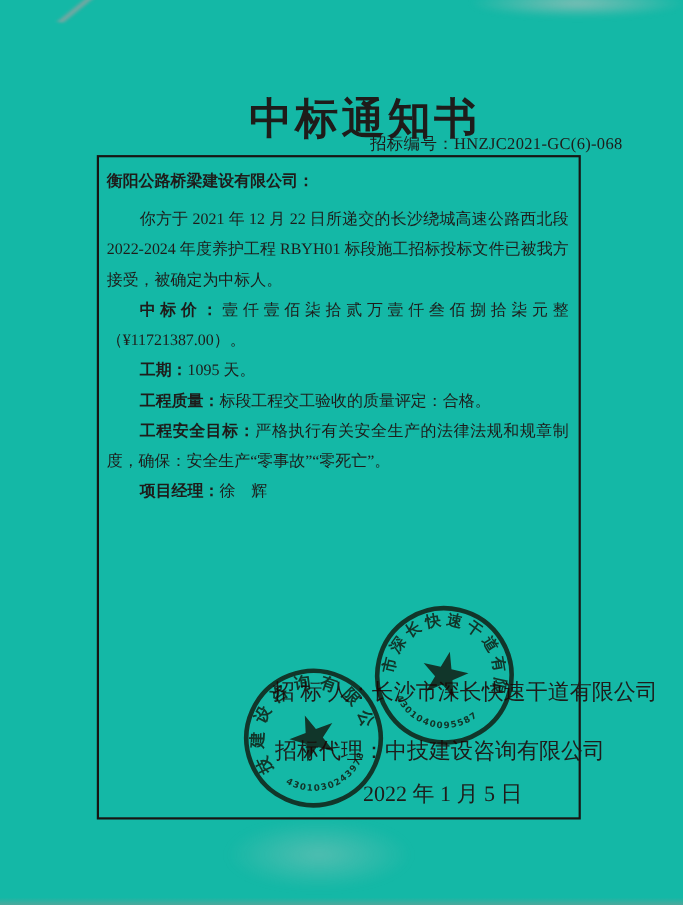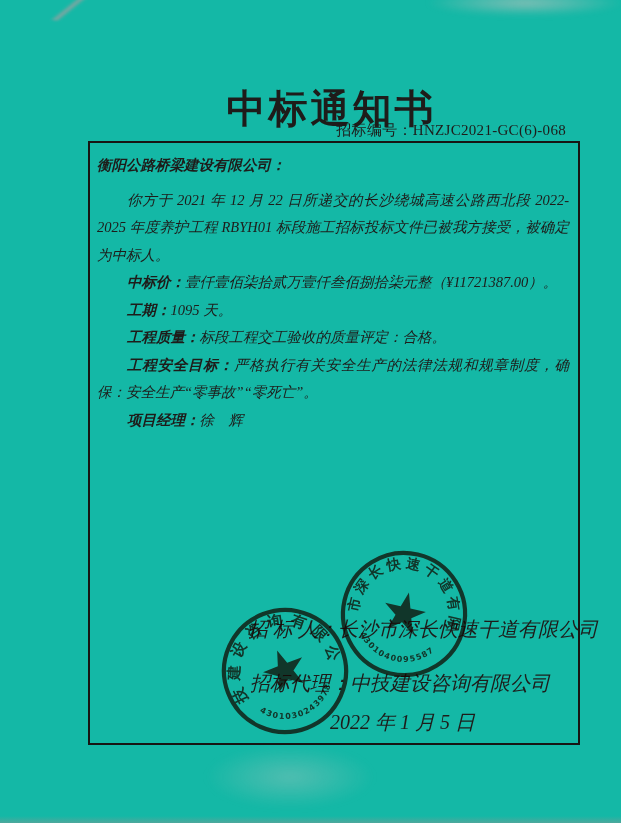--- a/index.html
+++ b/index.html
@@ -17,22 +17,22 @@
     background:radial-gradient(ellipse at center,rgba(236,196,196,.5),transparent 70%);filter:blur(3px);}
   .mark-bottom{position:absolute;left:205px;top:746px;width:170px;height:62px;
     background:radial-gradient(ellipse at center,rgba(242,205,205,.28),transparent 70%);filter:blur(5px);}
   .edge-bottom{position:absolute;left:0;top:816px;width:100%;height:7px;
     background:linear-gradient(to bottom,transparent,rgba(150,147,143,.45));}
 
   .title{position:absolute;top:63px;left:0;width:100%;text-align:center;
     font-size:39px;font-weight:700;letter-spacing:3px;line-height:1.05;}
   .ref{position:absolute;top:121px;right:97px;font-size:15px;letter-spacing:.3px;}
 
-  .doc-box{position:absolute;left:88px;top:141px;width:492px;height:604px;
-    box-sizing:border-box;border:2px solid #171513;padding:9px 9px 0 7px;font-style:italic;}
+  .doc-box{position:absolute;left:88px;top:141px;width:440px;height:604px;
+    box-sizing:border-box;border:2px solid #171513;padding:9px 9px 0 7px;}
   .doc-box p{margin:0;font-size:14.5px;line-height:27.5px;text-align:justify;}
   .recipient{font-weight:700;font-size:15px;}
   .indent{text-indent:30px;}
   .first{margin-top:7px !important;}
   .lbl{font-weight:700;}
 
   .sig{position:absolute;font-size:20px;white-space:nowrap;line-height:18px;}
   .sig-bidder{left:158px;top:477px;}
   .sig-agency{left:160px;top:531px;text-align:right;}
   .sig-date{left:240px;top:570px;}
@@ -56,21 +56,21 @@
   <div class="mark-bottom"></div>
   <div class="edge-bottom"></div>
 
   <h1 class="title">中标通知书</h1>
 
   <div class="ref">招标编号：HNZJC2021-GC(6)-068</div>
 
   <div class="doc-box">
     <p class="recipient">衡阳公路桥梁建设有限公司：</p>
 
-    <p class="indent first">你方于 2021 年 12 月 22 日所递交的长沙绕城高速公路西北段 2022-2025 年度养护工程 RBYH01 标段施工招标投标文件已被我方接受，被确定为中标人。</p>
+    <p class="indent first">你方于 2021 年 12 月 22 日所递交的长沙绕城高速公路西北段 2022-2024 年度养护工程 RBYH01 标段施工招标投标文件已被我方接受，被确定为中标人。</p>
 
     <p class="indent"><span class="lbl">中标价：</span><span>壹仟壹佰柒拾贰万壹仟叁佰捌拾柒元整（¥11721387.00）。</span></p>
 
     <p class="indent"><span class="lbl">工期：</span><span>1095 天。</span></p>
 
     <p class="indent"><span class="lbl">工程质量：</span><span>标段工程交工验收的质量评定：合格。</span></p>
 
     <p class="indent"><span class="lbl">工程安全目标：</span><span>严格执行有关安全生产的法律法规和规章制度，确保：安全生产“零事故”“零死亡”。</span></p>
 
     <p class="indent"><span class="lbl">项目经理：</span><span>徐　辉</span></p>

